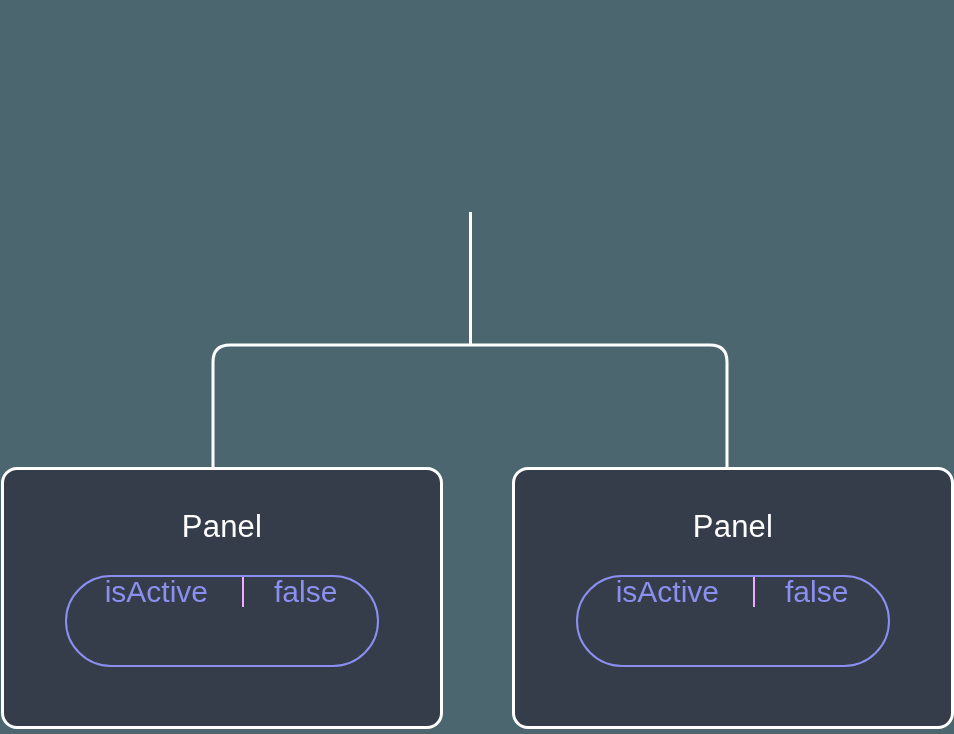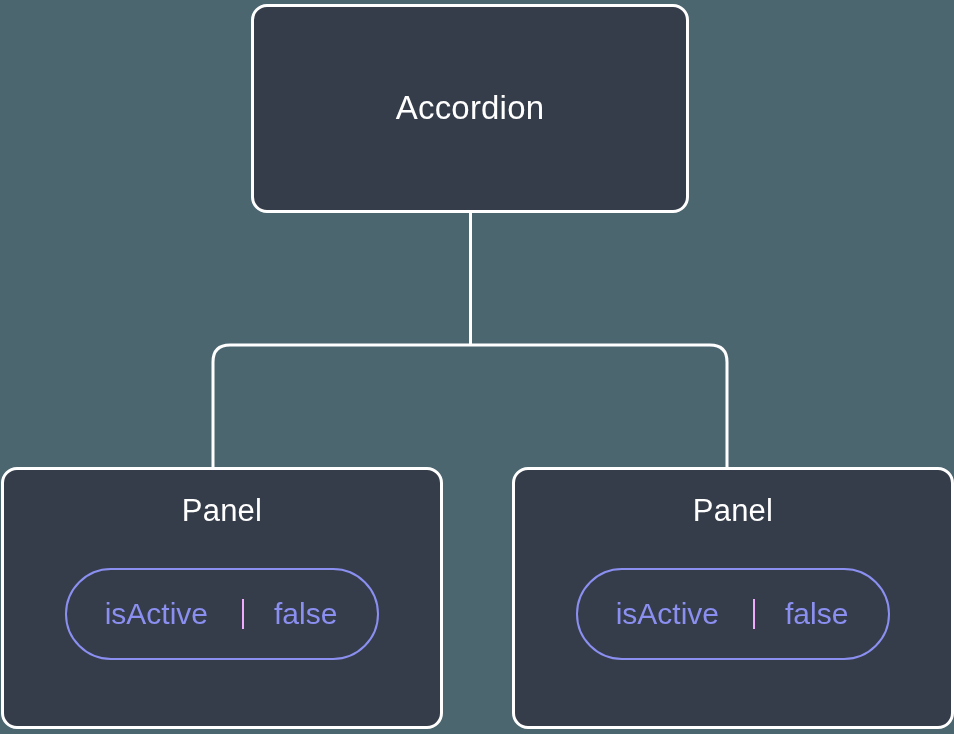--- a/index.html
+++ b/index.html
@@ -51,44 +51,44 @@
     width: 438px;
     height: 209px;
     justify-content: center;
   }
 
   .node-child {
     top: 467px;
     width: 442px;
     height: 262px;
     justify-content: flex-start;
-    padding-top: 24px;
+    padding-top: 40px;
   }
 
   .node-child-left  { left: 1px; }
   .node-child-right { left: 512px; }
 
   .node-title {
     color: #ffffff;
     font-size: 31px;
     font-weight: 400;
     line-height: 1.1;
     letter-spacing: 0.2px;
     white-space: nowrap;
   }
 
   .node-root .node-title {
     font-size: 33px;
   }
 
   
   .prop-pill {
-    margin-top: 40px;
+    margin-top: 31px;
     display: flex;
-    align-items: center;
+    align-items: flex-start;
     border: 2px solid #8b8ff0;
     border-radius: 999px;
     height: 88px;
     overflow: hidden;
     background: transparent;
   }
 
   .prop-key,
   .prop-value {
     display: flex;
@@ -114,23 +114,20 @@
 
 <div id="diagram">
 
   <svg id="connectors" viewBox="0 0 954 734" width="954" height="734" aria-hidden="true">
 
     <path d="M 470.5 212 L 470.5 345" fill="none" stroke="#ffffff" stroke-width="3" stroke-linecap="butt"></path>
 
     <path d="M 213 470 L 213 362 Q 213 345 230 345 L 710 345 Q 727 345 727 362 L 727 470" fill="none" stroke="#ffffff" stroke-width="3" stroke-linecap="butt"></path>
   </svg>
 
-  <div class="node node-root">
-    <span class="node-title">Accordion</span>
-  </div>
 
   <div class="node node-child node-child-left">
     <span class="node-title">Panel</span>
     <div class="prop-pill">
       <span class="prop-key">isActive</span>
       <span class="prop-value">false</span>
     </div>
   </div>
 
   <div class="node node-child node-child-right">

